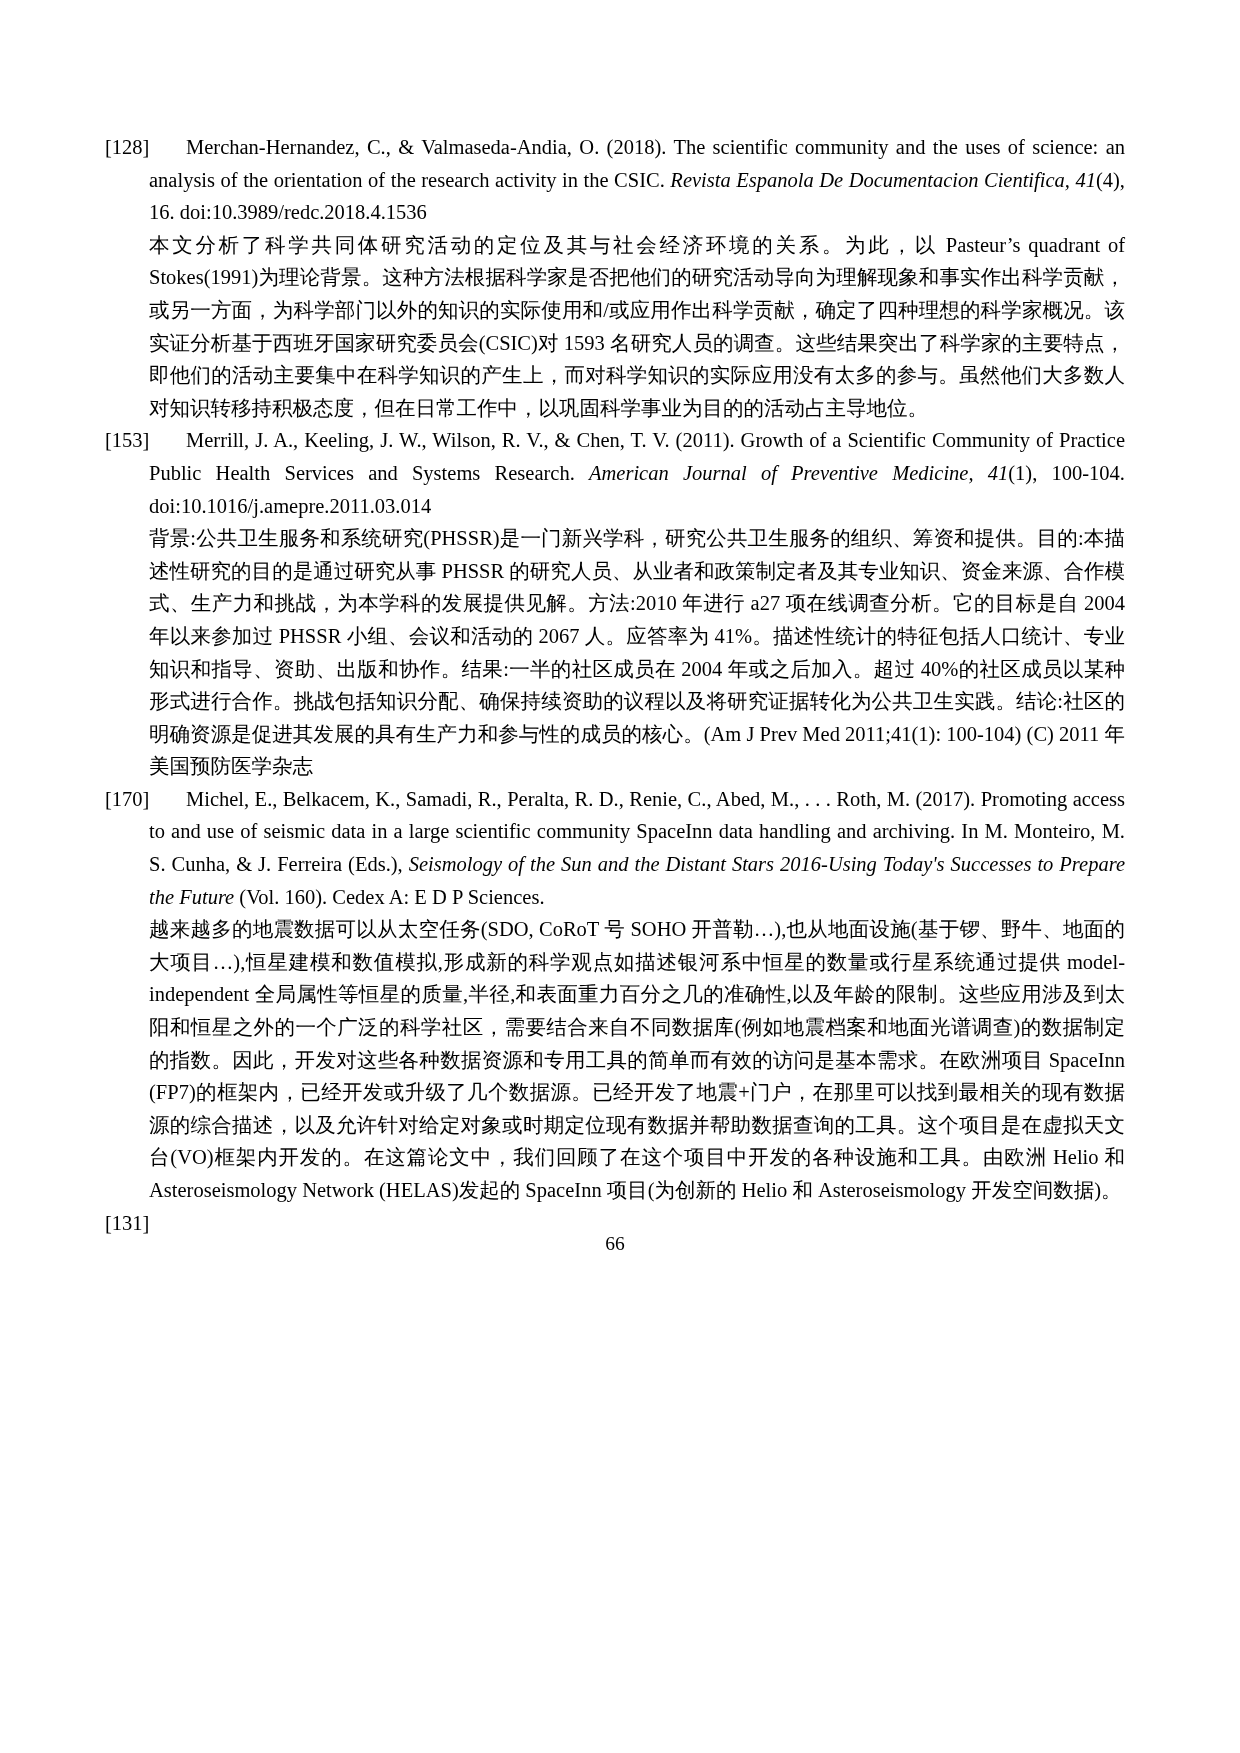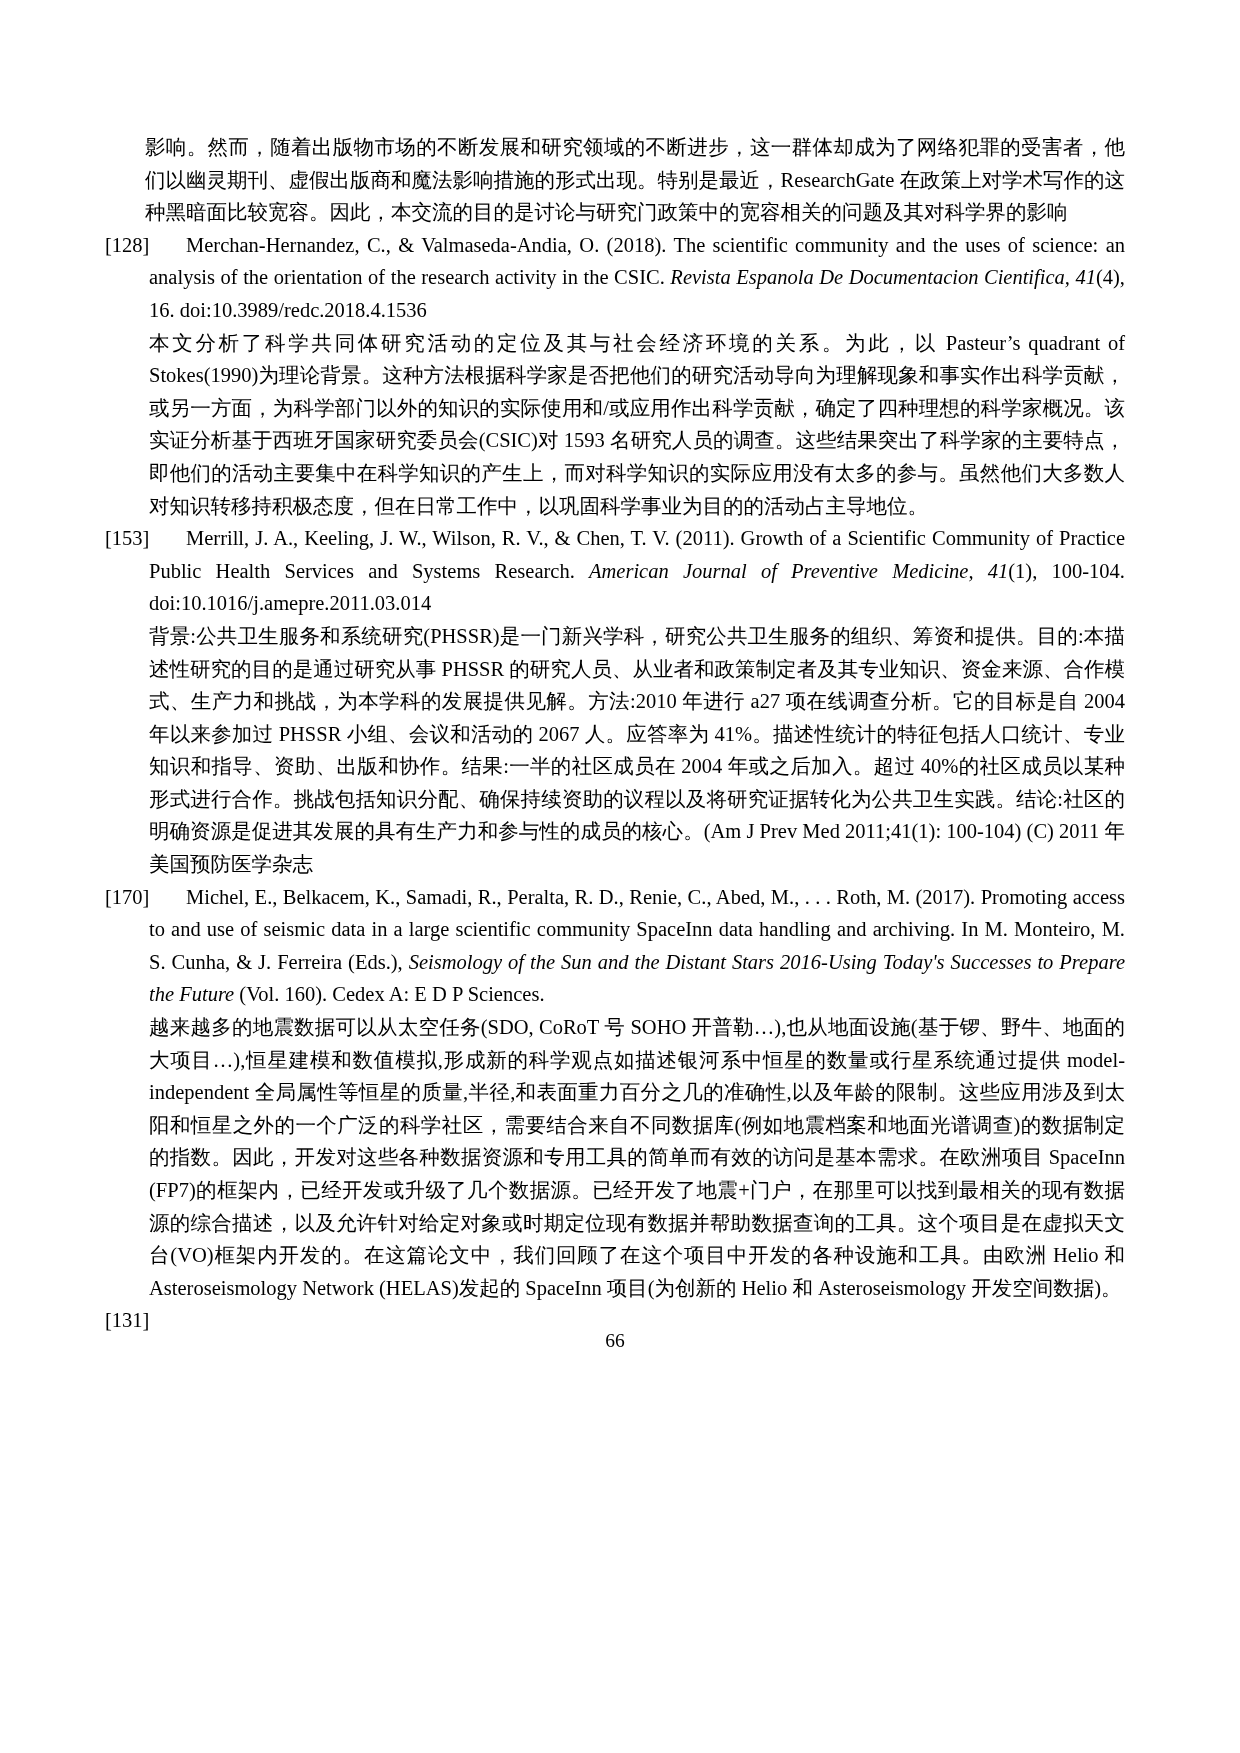--- a/index.html
+++ b/index.html
@@ -47,28 +47,27 @@
     text-align: center;
     margin-top: 24px;
     font-size: 19.5px;
     line-height: 26px;
   }
 </style>
 </head>
 <body>
 
 <div class="page">
-  <p class="intro">影响。然而，随着出版物市场的不断发展和研究领域的不断进步，这一群体却成为了网络犯罪的受害者，他们以幽灵期刊、虚假出版商和魔法影响措施的形式出现。特别是最近，ResearchGate 在政策上对学术写作的这种黑暗面比较宽容。因此，本交流的目的是讨论与研究门政策中的宽容相关的问题及其对科学界的影响</p>
 
   <section id="ref-list">
       <div class="entry">
         <span class="entry-label">[128]</span>
         <div class="entry-body">
           <p class="ref"><span>Merchan-Hernandez, C., &amp; Valmaseda-Andia, O. (2018). The scientific community and the uses of science: an analysis of the orientation of the research activity in the CSIC. </span><span class="italic">Revista Espanola De Documentacion Cientifica, 41</span><span>(4), 16. doi:10.3989/redc.2018.4.1536</span></p>
-          <p class="abs">本文分析了科学共同体研究活动的定位及其与社会经济环境的关系。为此，以 Pasteur’s quadrant of Stokes(1990)为理论背景。这种方法根据科学家是否把他们的研究活动导向为理解现象和事实作出科学贡献，或另一方面，为科学部门以外的知识的实际使用和/或应用作出科学贡献，确定了四种理想的科学家概况。该实证分析基于西班牙国家研究委员会(CSIC)对 1593 名研究人员的调查。这些结果突出了科学家的主要特点，即他们的活动主要集中在科学知识的产生上，而对科学知识的实际应用没有太多的参与。虽然他们大多数人对知识转移持积极态度，但在日常工作中，以巩固科学事业为目的的活动占主导地位。</p>
+          <p class="abs">本文分析了科学共同体研究活动的定位及其与社会经济环境的关系。为此，以 Pasteur’s quadrant of Stokes(1991)为理论背景。这种方法根据科学家是否把他们的研究活动导向为理解现象和事实作出科学贡献，或另一方面，为科学部门以外的知识的实际使用和/或应用作出科学贡献，确定了四种理想的科学家概况。该实证分析基于西班牙国家研究委员会(CSIC)对 1593 名研究人员的调查。这些结果突出了科学家的主要特点，即他们的活动主要集中在科学知识的产生上，而对科学知识的实际应用没有太多的参与。虽然他们大多数人对知识转移持积极态度，但在日常工作中，以巩固科学事业为目的的活动占主导地位。</p>
         </div>
       </div>
       <div class="entry">
         <span class="entry-label">[153]</span>
         <div class="entry-body">
           <p class="ref"><span>Merrill, J. A., Keeling, J. W., Wilson, R. V., &amp; Chen, T. V. (2011). Growth of a Scientific Community of Practice Public Health Services and Systems Research. </span><span class="italic">American Journal of Preventive Medicine, 41</span><span>(1), 100-104. doi:10.1016/j.amepre.2011.03.014</span></p>
           <p class="abs">背景:公共卫生服务和系统研究(PHSSR)是一门新兴学科，研究公共卫生服务的组织、筹资和提供。目的:本描述性研究的目的是通过研究从事 PHSSR 的研究人员、从业者和政策制定者及其专业知识、资金来源、合作模式、生产力和挑战，为本学科的发展提供见解。方法:2010 年进行 a27 项在线调查分析。它的目标是自 2004 年以来参加过 PHSSR 小组、会议和活动的 2067 人。应答率为 41%。描述性统计的特征包括人口统计、专业知识和指导、资助、出版和协作。结果:一半的社区成员在 2004 年或之后加入。超过 40%的社区成员以某种形式进行合作。挑战包括知识分配、确保持续资助的议程以及将研究证据转化为公共卫生实践。结论:社区的明确资源是促进其发展的具有生产力和参与性的成员的核心。(Am J Prev Med 2011;41(1): 100-104) (C) 2011 年美国预防医学杂志</p>
         </div>
       </div>
       <div class="entry">

